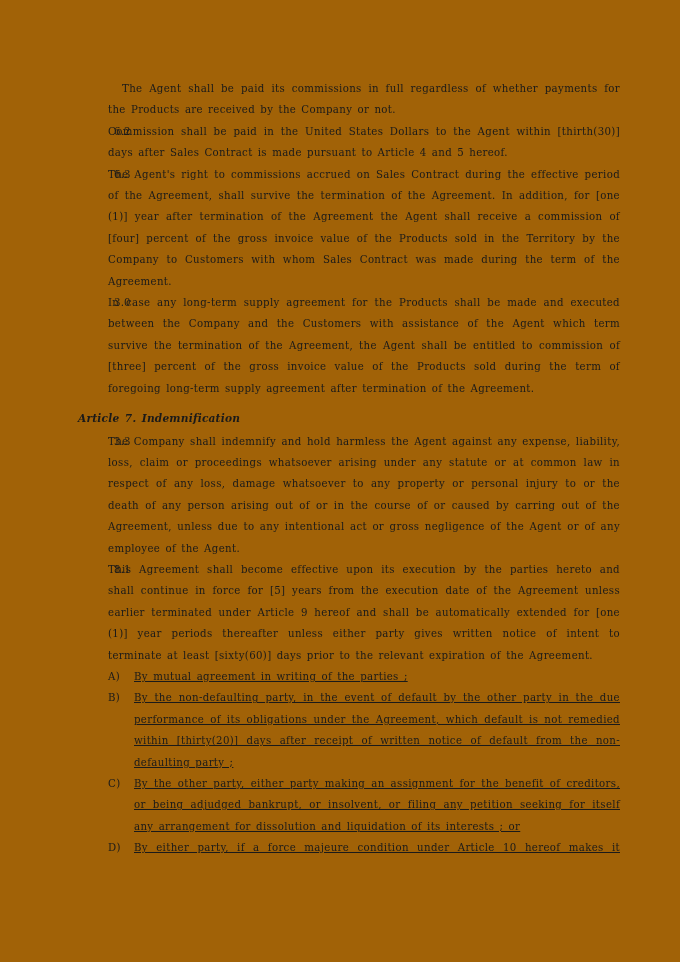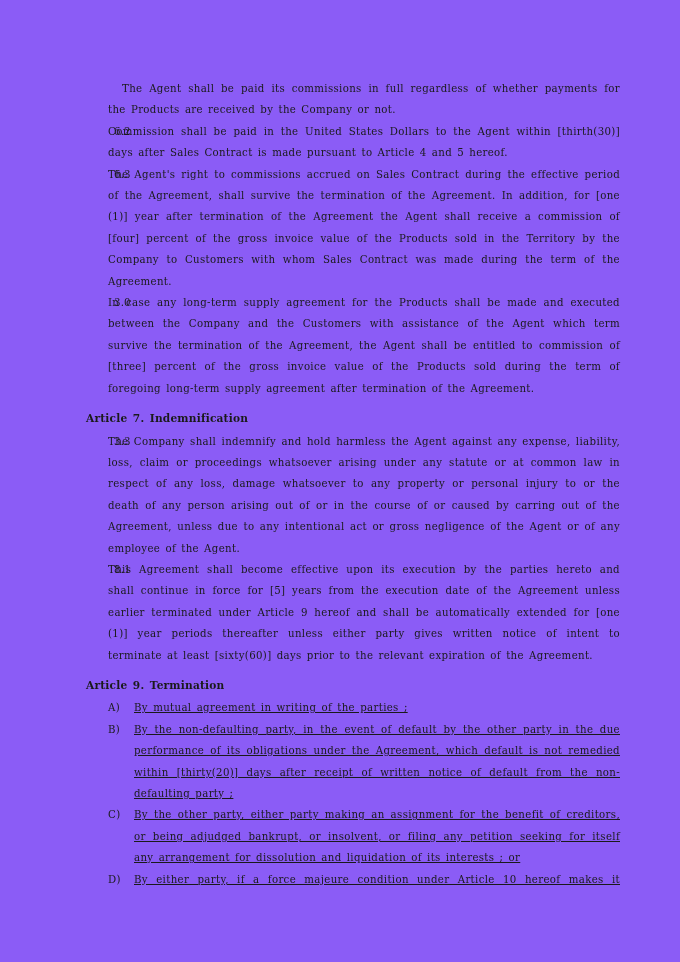--- a/index.html
+++ b/index.html
@@ -13,21 +13,21 @@
     font-family: "DejaVu Serif", serif;
     color: #1a1a1a;
     -webkit-font-smoothing: antialiased;
   }
   .page {
     position: relative;
     width: 680px;
     height: 962px;
     box-sizing: border-box;
     padding: 78px 60px 60px 78px;
-    background: #8b5cf6;
+    background: #a16207;
   }
   .doc-body {
     font-size: 10.2px;
     line-height: 21.4px;
     text-align: justify;
     text-justify: inter-word;
     letter-spacing: 0.35px;
     word-spacing: 1.6px;
   }
   
@@ -52,22 +52,23 @@
   .cont {
     margin: 0;
     padding-left: 30px;
     text-indent: 14px;
   }
   .heading {
     font-family: "DejaVu Serif", serif;
     font-weight: bold;
     font-size: 10.6px;
     letter-spacing: 0.2px;
-    margin: 9px 0 1px 8px;
+    margin: 9px 0 1px 0;
     padding-left: 0;
+    font-style: italic;
   }
   .sublist {
     margin: 0;
     padding-left: 30px;
   }
   .subitem {
     position: relative;
     padding-left: 26px;
     margin: 0;
   }
@@ -115,21 +116,20 @@
       <span class="num">3.3</span>
       <span class="txt">The Company shall indemnify and hold harmless the Agent against any expense, liability, loss, claim or proceedings whatsoever arising under any statute or at common law in respect of any loss, damage whatsoever to any property or personal injury to or the death of any person arising out of or in the course of or caused by carring out of the Agreement, unless due to any intentional act or gross negligence of the Agent or of any employee of the Agent.</span>
     </div>
 
 
     <div class="clause">
       <span class="num">8.1</span>
       <span class="txt">This Agreement shall become effective upon its execution by the parties hereto and shall continue in force for [5] years from the execution date of the Agreement unless earlier terminated under Article 9 hereof and shall be automatically extended for [one (1)] year periods thereafter unless either party gives written notice of intent to terminate at least [sixty(60)] days prior to the relevant expiration of the Agreement.</span>
     </div>
 
-    <h2 class="heading">Article 9. Termination</h2>
 
 
     <div class="sublist">
       <div class="subitem">
         <span class="lbl">A)</span>
         <span class="txt">By mutual agreement in writing of the parties ;</span>
       </div>
       <div class="subitem">
         <span class="lbl">B)</span>
         <span class="txt">By the non-defaulting party, in the event of default by the other party in the due performance of its obligations under the Agreement, which default is not remedied within [thirty(20)] days after receipt of written notice of default from the non-defaulting party ;</span>

